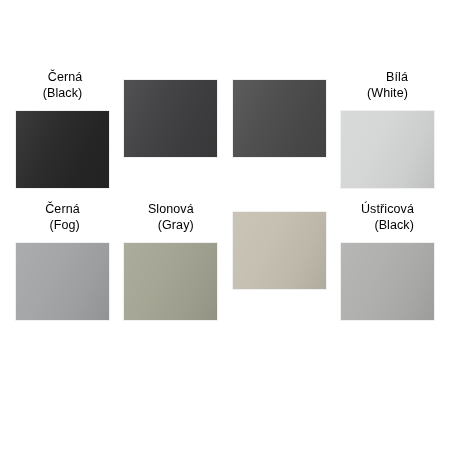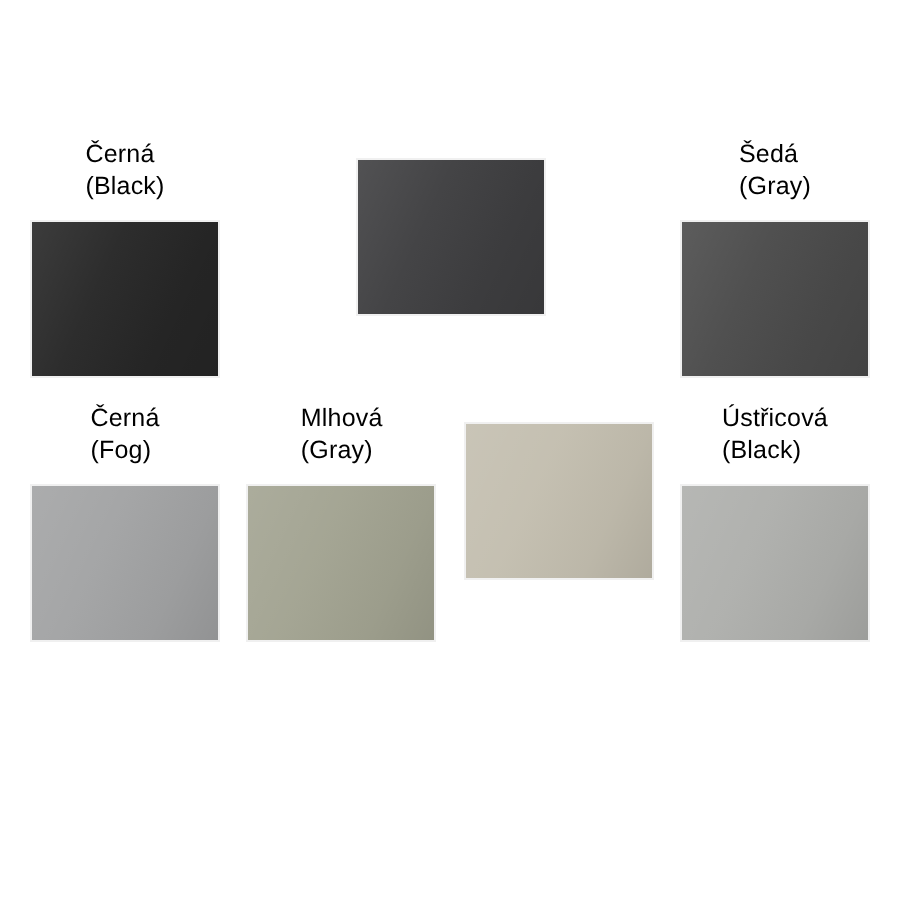--- a/index.html
+++ b/index.html
@@ -27,21 +27,21 @@
     justify-content: space-between;
     margin-bottom: 13px;
   }
   .cell {
     width: 95px;
     display: flex;
     flex-direction: column;
     align-items: center;
   }
   .label {
-    text-align: left;
+    text-align: right;
     color: #000000;
     font-size: 12.5px;
     line-height: 15.5px;
     letter-spacing: 0.1px;
     white-space: nowrap;
     margin-bottom: 0;
   }
   .label-cz {
     display: block;
   }
@@ -84,39 +84,42 @@
         <span class="label-en">(Black)</span>
       </div>
       <div class="swatch" style="background-color: rgb(38, 38, 38);"></div>
     </div>
     <div class="cell">
       <div class="label">
       </div>
       <div class="swatch" style="background-color: rgb(62, 62, 64);"></div>
     </div>
     <div class="cell">
+      <div class="swatch" style="background-color: rgb(74, 74, 74);"></div>
+    </div>
+    <div class="cell">
       <div class="label">
-        <span class="label-cz">Šedá</span>
-        <span class="label-en">(Gray)</span>
+        <span class="label-cz">Bílá</span>
+        <span class="label-en">(White)</span>
       </div>
-      <div class="swatch" style="background-color: rgb(74, 74, 74);"></div>
+      <div class="swatch" style="background-color: rgb(212, 214, 213);"></div>
     </div>
   </div>
 
   <div class="row">
     <div class="cell">
       <div class="label">
         <span class="label-cz">Černá</span>
         <span class="label-en">(Fog)</span>
       </div>
       <div class="swatch" style="background-color: rgb(162, 163, 164);"></div>
     </div>
     <div class="cell">
       <div class="label">
-        <span class="label-cz">Mlhová</span>
+        <span class="label-cz">Slonová</span>
         <span class="label-en">(Gray)</span>
       </div>
       <div class="swatch" style="background-color: rgb(162, 163, 145);"></div>
     </div>
     <div class="cell">
       <div class="swatch" style="background-color: rgb(195, 190, 175);"></div>
     </div>
     <div class="cell">
       <div class="label">
         <span class="label-cz">Ústřicová</span>

